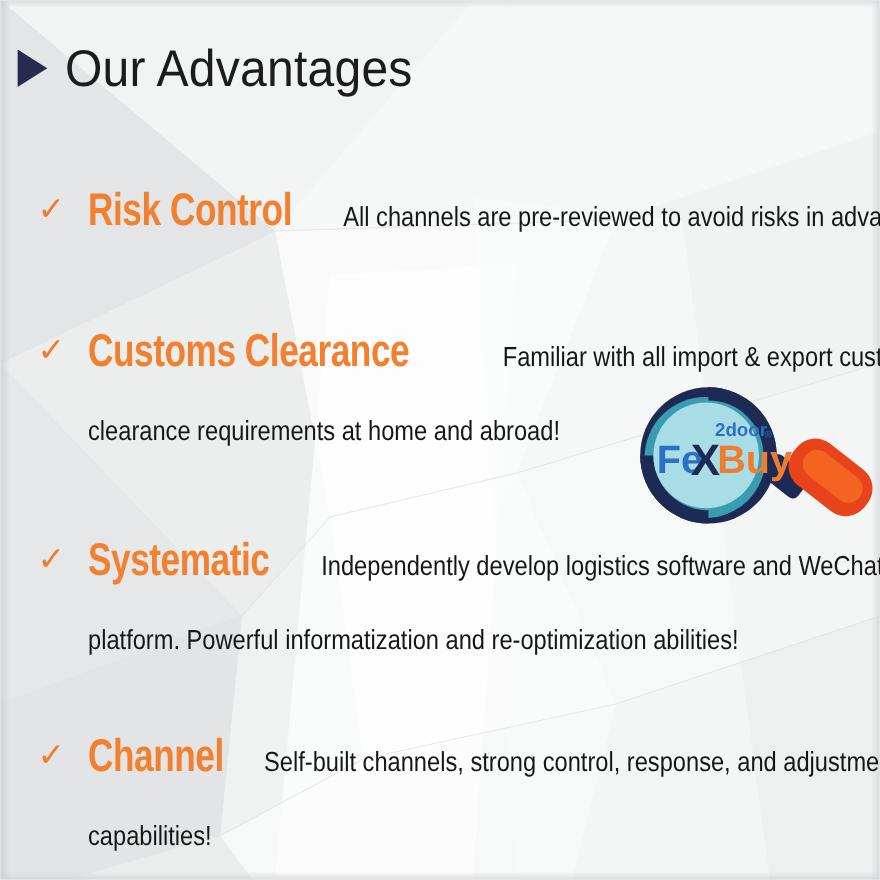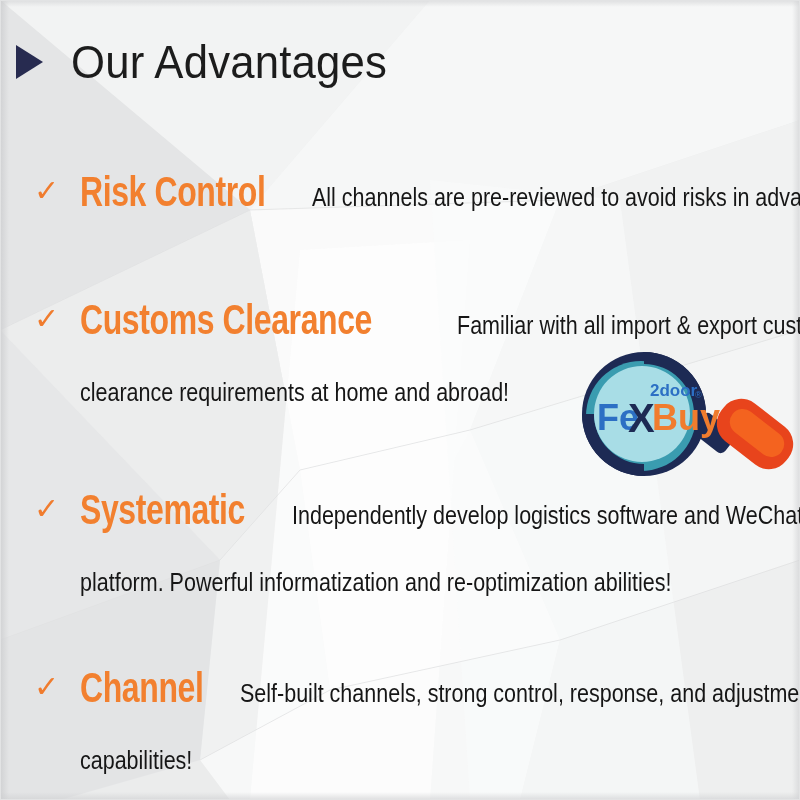--- a/index.html
+++ b/index.html
@@ -42,21 +42,21 @@
       linear-gradient(to top,   rgba(208,209,211,.70) 0px, rgba(208,209,211,0) 8px);
   }
 
   
   #title-row {
     position: absolute;
     left: 16px;
     top: 38px;
     display: flex;
     align-items: center;
-    gap: 28px;
+    gap: 16px;
   }
   .tri-marker {
     width: 0;
     height: 0;
     border-left: 27px solid #272b50;
     border-top: 17px solid transparent;
     border-bottom: 17px solid transparent;
     flex: 0 0 auto;
   }
   #title-text {

